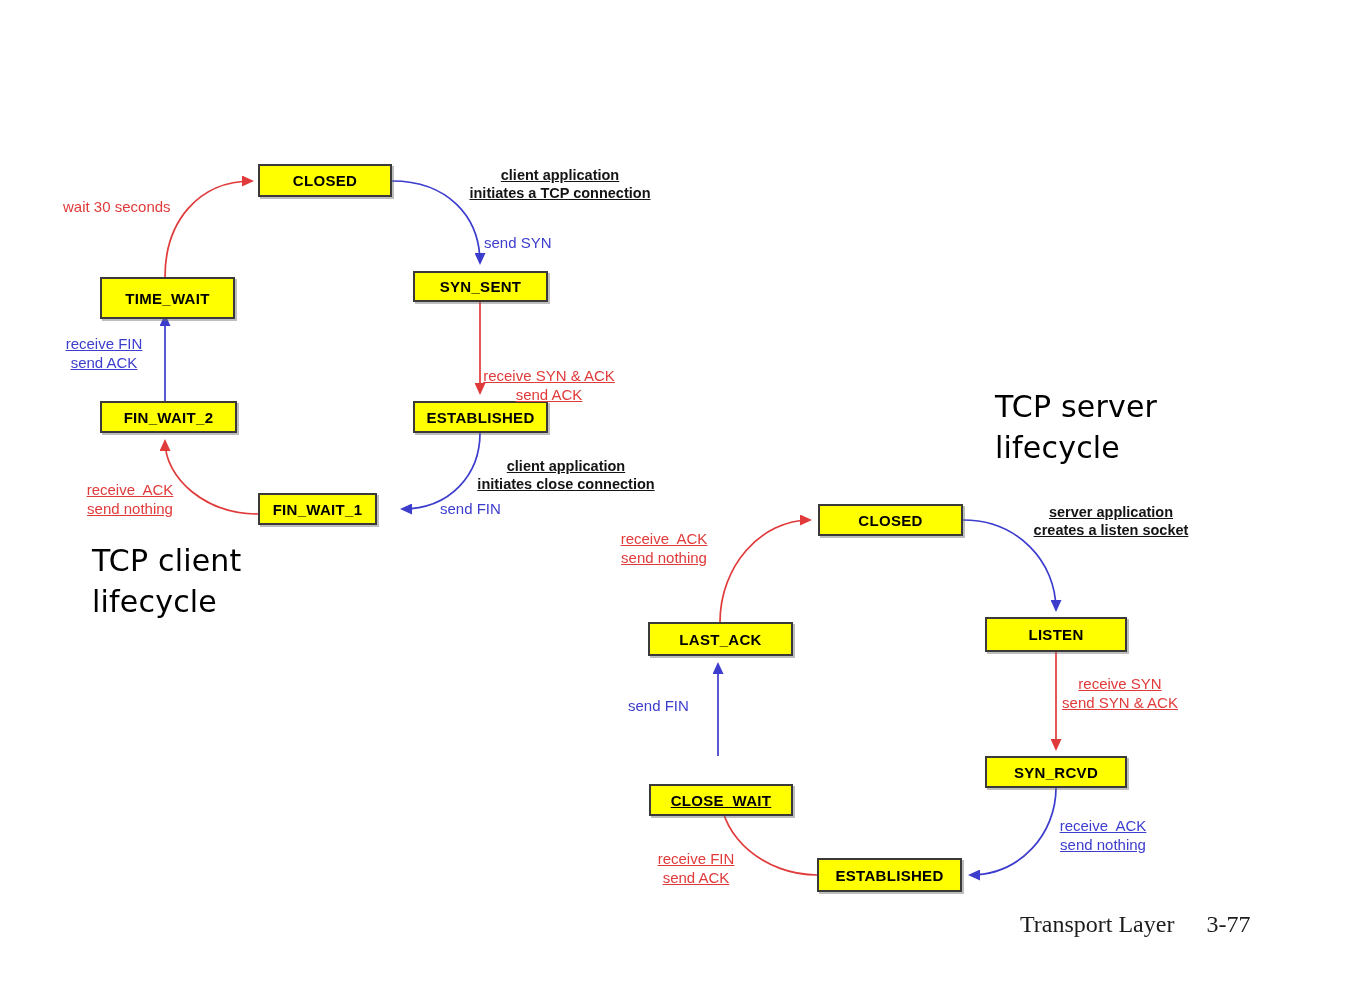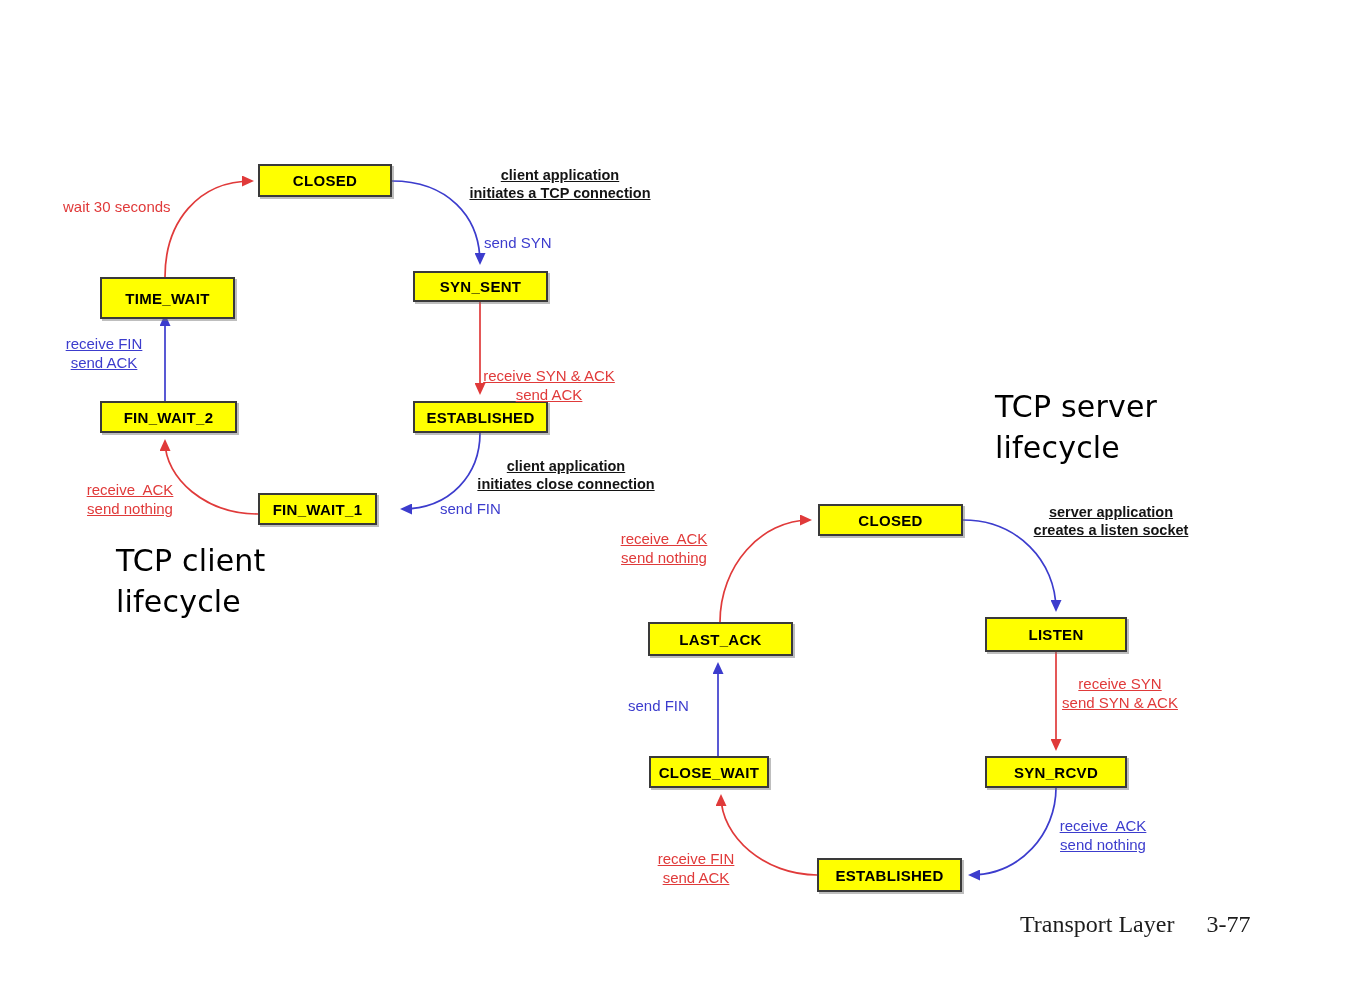--- a/index.html
+++ b/index.html
@@ -94,30 +94,30 @@
 send ACK</div>
   <div class="lbl black center" style="left:566px;top:458px;">client application
 initiates close connection</div>
   <div class="lbl blue" style="left:440px;top:500px;">send FIN</div>
   <div class="lbl red center" style="left:130px;top:481px;">receive  ACK
 send nothing</div>
   <div class="lbl blue center" style="left:104px;top:335px;">receive FIN
 send ACK</div>
   <div class="lbl red" style="left:63px;top:198px;">wait 30 seconds</div>
 
-  <div class="caption" style="left:92px;top:541px;margin-left:24px;">TCP client
+  <div class="caption" style="left:92px;top:541px;">TCP client
 lifecycle</div>
   <div class="caption" style="left:995px;top:387px;">TCP server
 lifecycle</div>
 
   <div class="state" style="left:818px;top:504px;width:145px;height:32px;">CLOSED</div>
   <div class="state" style="left:985px;top:617px;width:142px;height:35px;text-align:right;">LISTEN</div>
   <div class="state" style="left:985px;top:756px;width:142px;height:32px;">SYN_RCVD</div>
   <div class="state" style="left:817px;top:858px;width:145px;height:34px;">ESTABLISHED</div>
-  <div class="state" style="left:649px;top:756px;width:120px;height:32px;">CLOSE_WAIT</div>
+  <div class="state" style="left:649px;top:784px;width:144px;height:32px;text-decoration:underline;">CLOSE_WAIT</div>
   <div class="state" style="left:648px;top:622px;width:145px;height:34px;">LAST_ACK</div>
 
   <div class="lbl black center" style="left:1111px;top:504px;">server application
 creates a listen socket</div>
   <div class="lbl red center" style="left:1120px;top:675px;">receive SYN
 send SYN &amp; ACK</div>
   <div class="lbl blue center" style="left:1103px;top:817px;">receive  ACK
 send nothing</div>
   <div class="lbl red center" style="left:696px;top:850px;">receive FIN
 send ACK</div>

